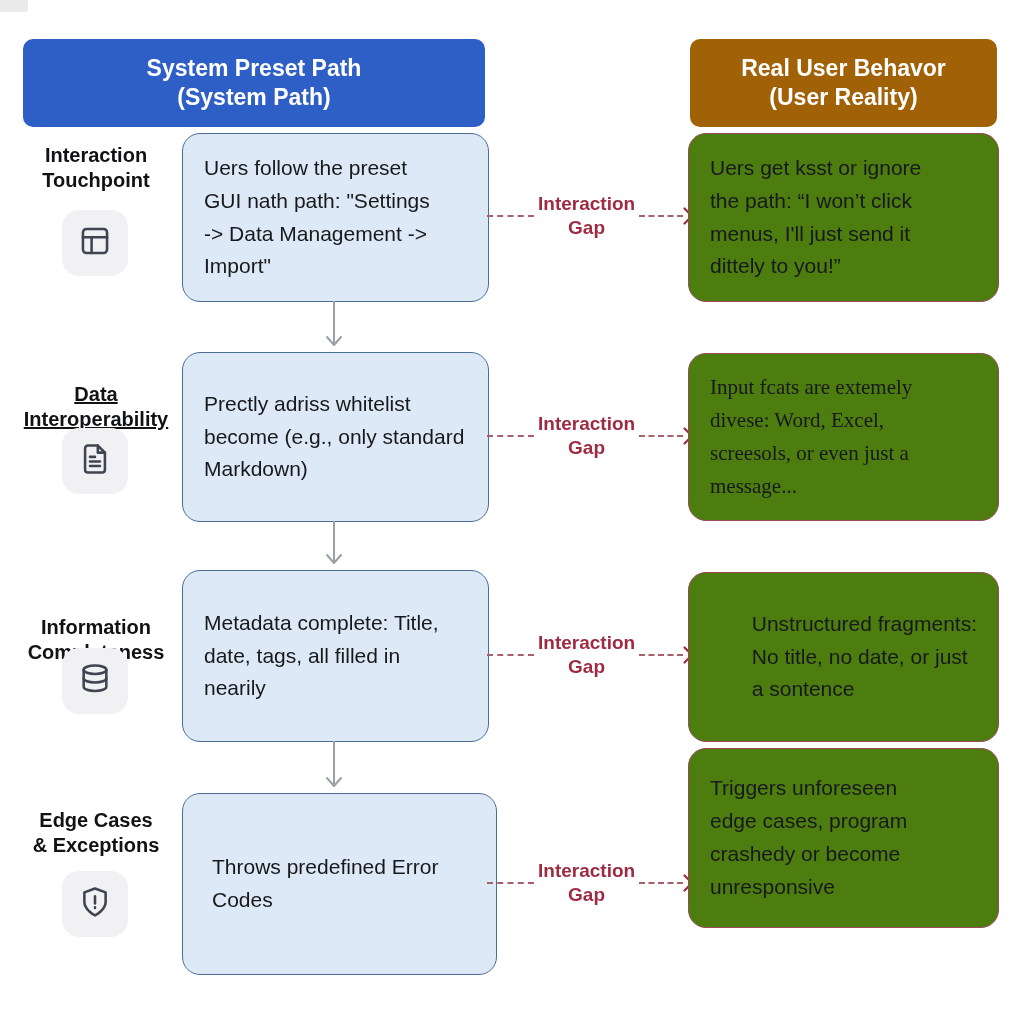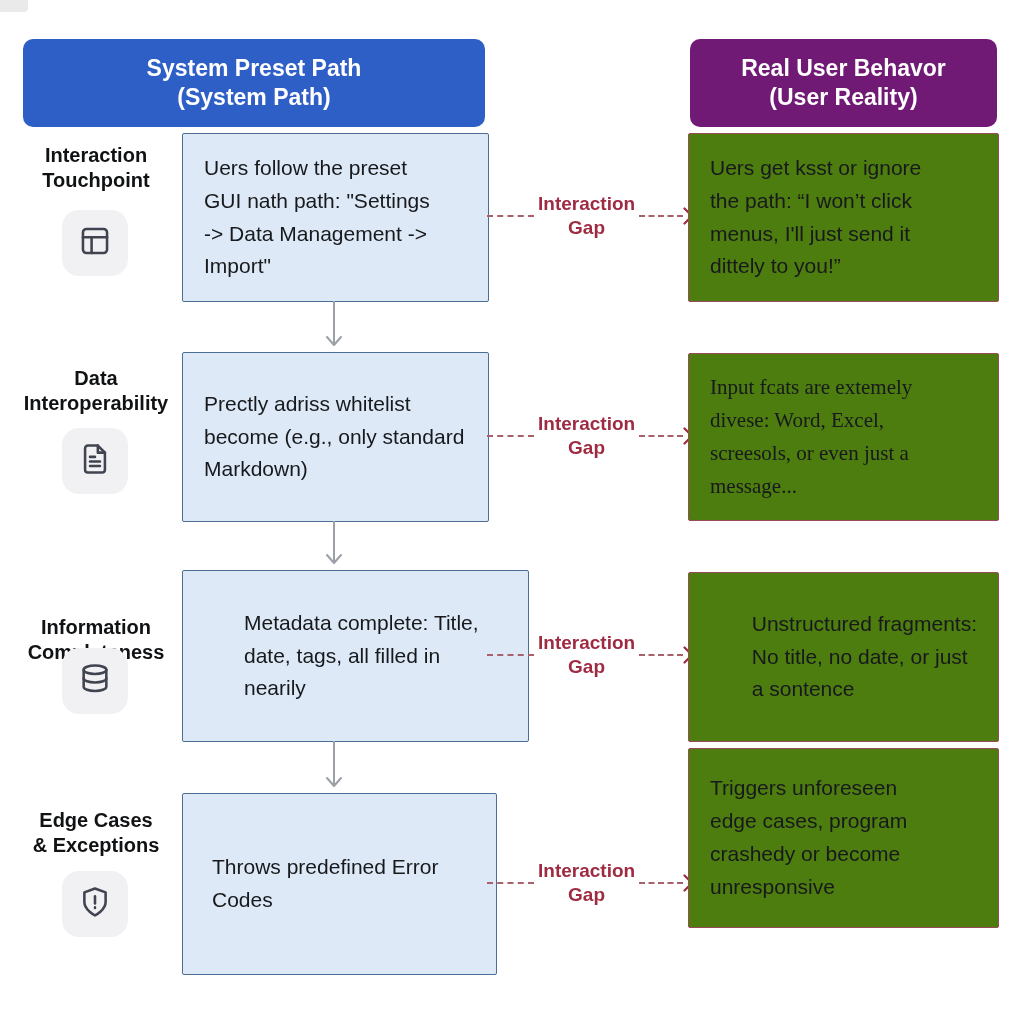--- a/index.html
+++ b/index.html
@@ -8,34 +8,34 @@
     font-family:"Liberation Sans","DejaVu Sans",sans-serif;overflow:hidden;
   }
   .pre{white-space:pre-line;}
   
   .col-header{
     position:absolute;top:19px;height:88px;border-radius:10px;
     display:flex;align-items:center;justify-content:center;text-align:center;
     color:#ffffff;font-weight:bold;font-size:23px;line-height:1.28;margin-top:20px;
   }
   .hdr-blue{left:23px;width:462px;background:#2e5fc7;}
-  .hdr-red{left:690px;width:307px;background:#701a75;}
+  .hdr-red{left:690px;width:307px;background:#a16207;}
   
   .cat-label{
     position:absolute;left:0;width:192px;text-align:center;
     color:#101214;font-weight:bold;font-size:20px;line-height:1.25;
   }
   .icon-chip{
     position:absolute;width:66px;height:66px;left:62px;border-radius:17px;
     background:#f1f1f3;display:flex;align-items:center;justify-content:center;
   }
   .icon-chip svg{stroke:#3f4450;fill:none;stroke-width:1.8;stroke-linecap:round;stroke-linejoin:round;}
   
   .box{
-    position:absolute;border-radius:2px;display:flex;align-items:center;
+    position:absolute;border-radius:18px;display:flex;align-items:center;
     font-size:21px;line-height:1.57;color:#17191c;
   }
   .box-inner{padding:0 21px;}
   .box-blue{left:182px;width:305px;background:#dde9f6;border:1.6px solid #4c6e94;}
   .box-pink{left:688px;width:309px;background:#4d7c0f;border:1.6px solid #9a4a58;}
   
   .gap{
     position:absolute;left:487px;width:201px;height:90px;
     display:flex;align-items:center;justify-content:space-between;
   }
@@ -99,21 +99,21 @@
 menus, I'll just send it
 dittely to you!”</div>
   </div>
   <div class="v-arrow" style="top:301px;">
     <svg width="22" height="50" viewBox="0 0 22 50">
         <path d="M11 0 V42"></path>
         <path d="M4 36 L11 44 L18 36"></path>
       </svg>
   </div>
 
-  <div class="cat-label pre" style="top:366px;">Data
+  <div class="cat-label pre" style="top:382px;text-decoration:underline;">Data
 Interoperability</div>
   <div class="icon-chip" style="top:428px;">
     <span>
       <svg width="34" height="34" viewBox="0 0 24 24">
           <path d="M14 2.5H7a2 2 0 0 0-2 2v15a2 2 0 0 0 2 2h10a2 2 0 0 0 2-2V7.5z"></path>
           <path d="M14 2.5V7.5h5"></path>
           <path d="M8.5 10.5h3.5"></path>
           <path d="M8.5 13.8h7"></path>
           <path d="M8.5 17h7"></path>
         </svg>
@@ -152,21 +152,21 @@
 Completeness</div>
   <div class="icon-chip" style="top:648px;">
     <span>
       <svg width="34" height="34" viewBox="0 0 24 24">
           <ellipse cx="12" cy="5.5" rx="8" ry="3"></ellipse>
           <path d="M4 5.5v6c0 1.66 3.58 3 8 3s8-1.34 8-3v-6"></path>
           <path d="M4 11.5v6c0 1.66 3.58 3 8 3s8-1.34 8-3v-6"></path>
         </svg>
     </span>
   </div>
-  <div class="box box-blue pre" style="top:570px;height:170px;padding-left:40px;">
+  <div class="box box-blue pre" style="top:570px;height:170px;">
     <div class="box-inner pre">Metadata complete: Title,
 date, tags, all filled in
 nearily</div>
   </div>
   <div class="gap" style="top:610px;">
     <div class="dash dash-l"></div>
     <div class="gap-text pre">Interaction
 Gap</div>
     <div class="dash dash-r"></div>
     <span>

